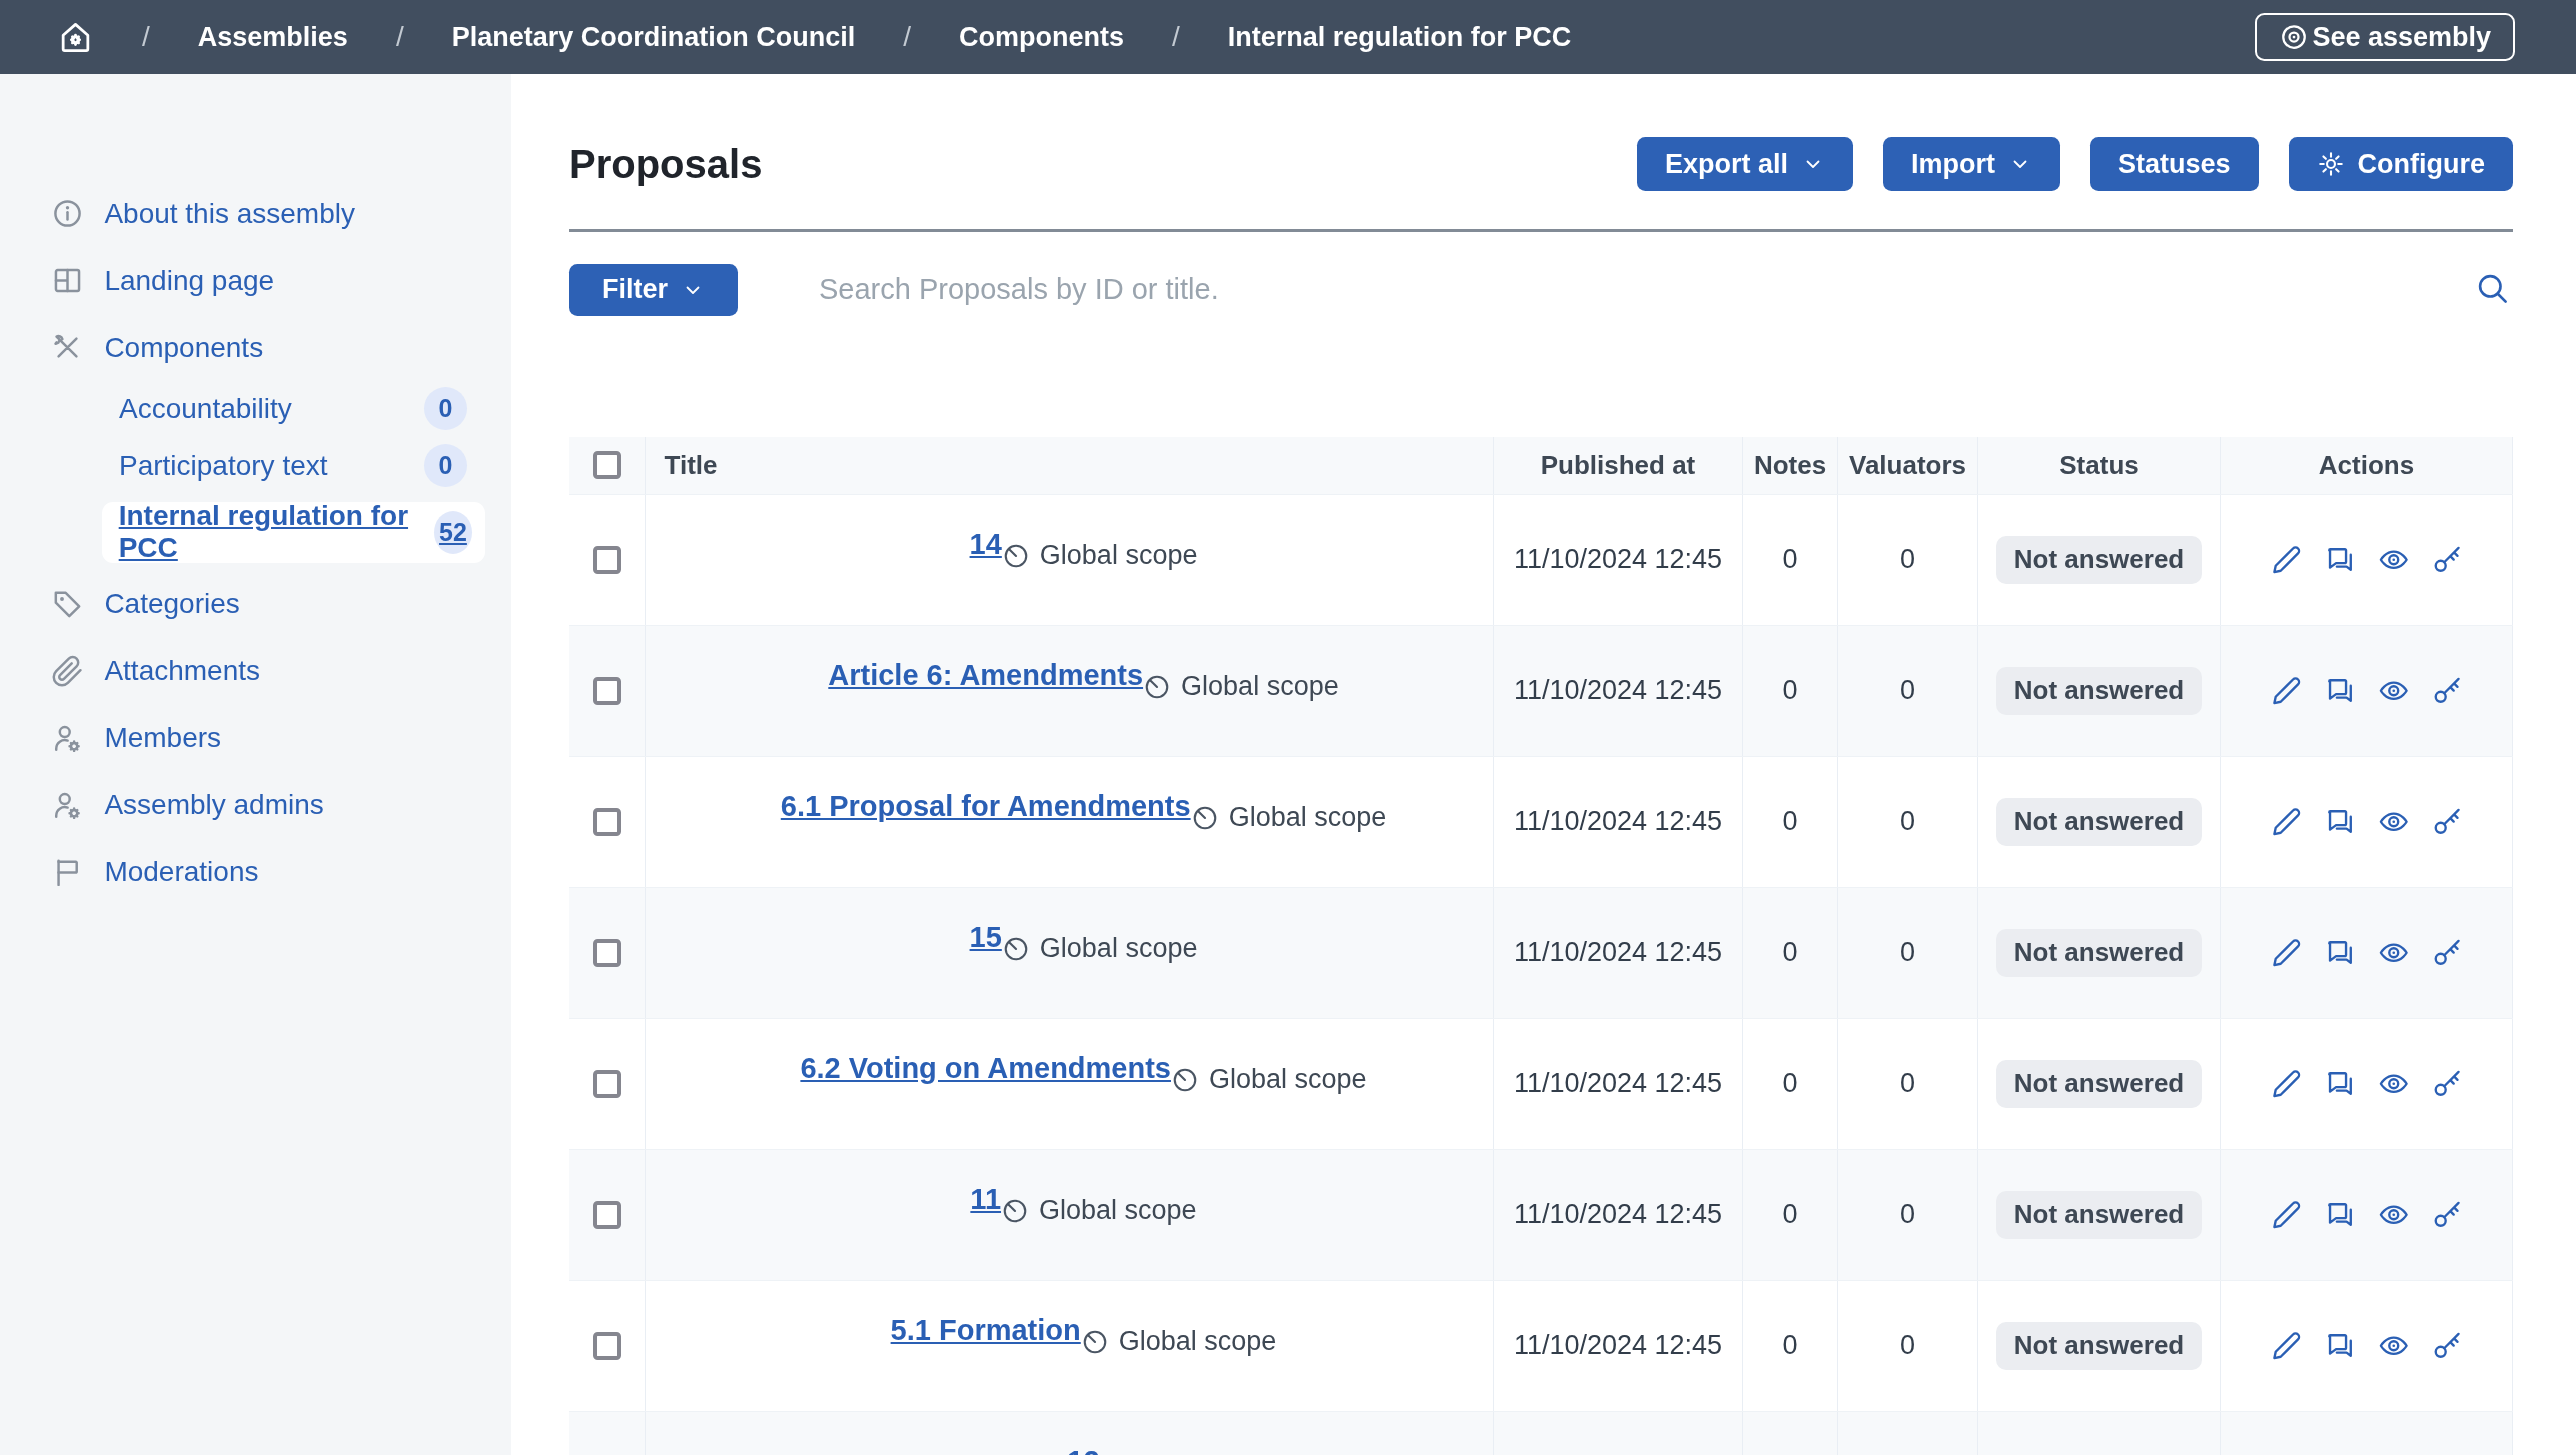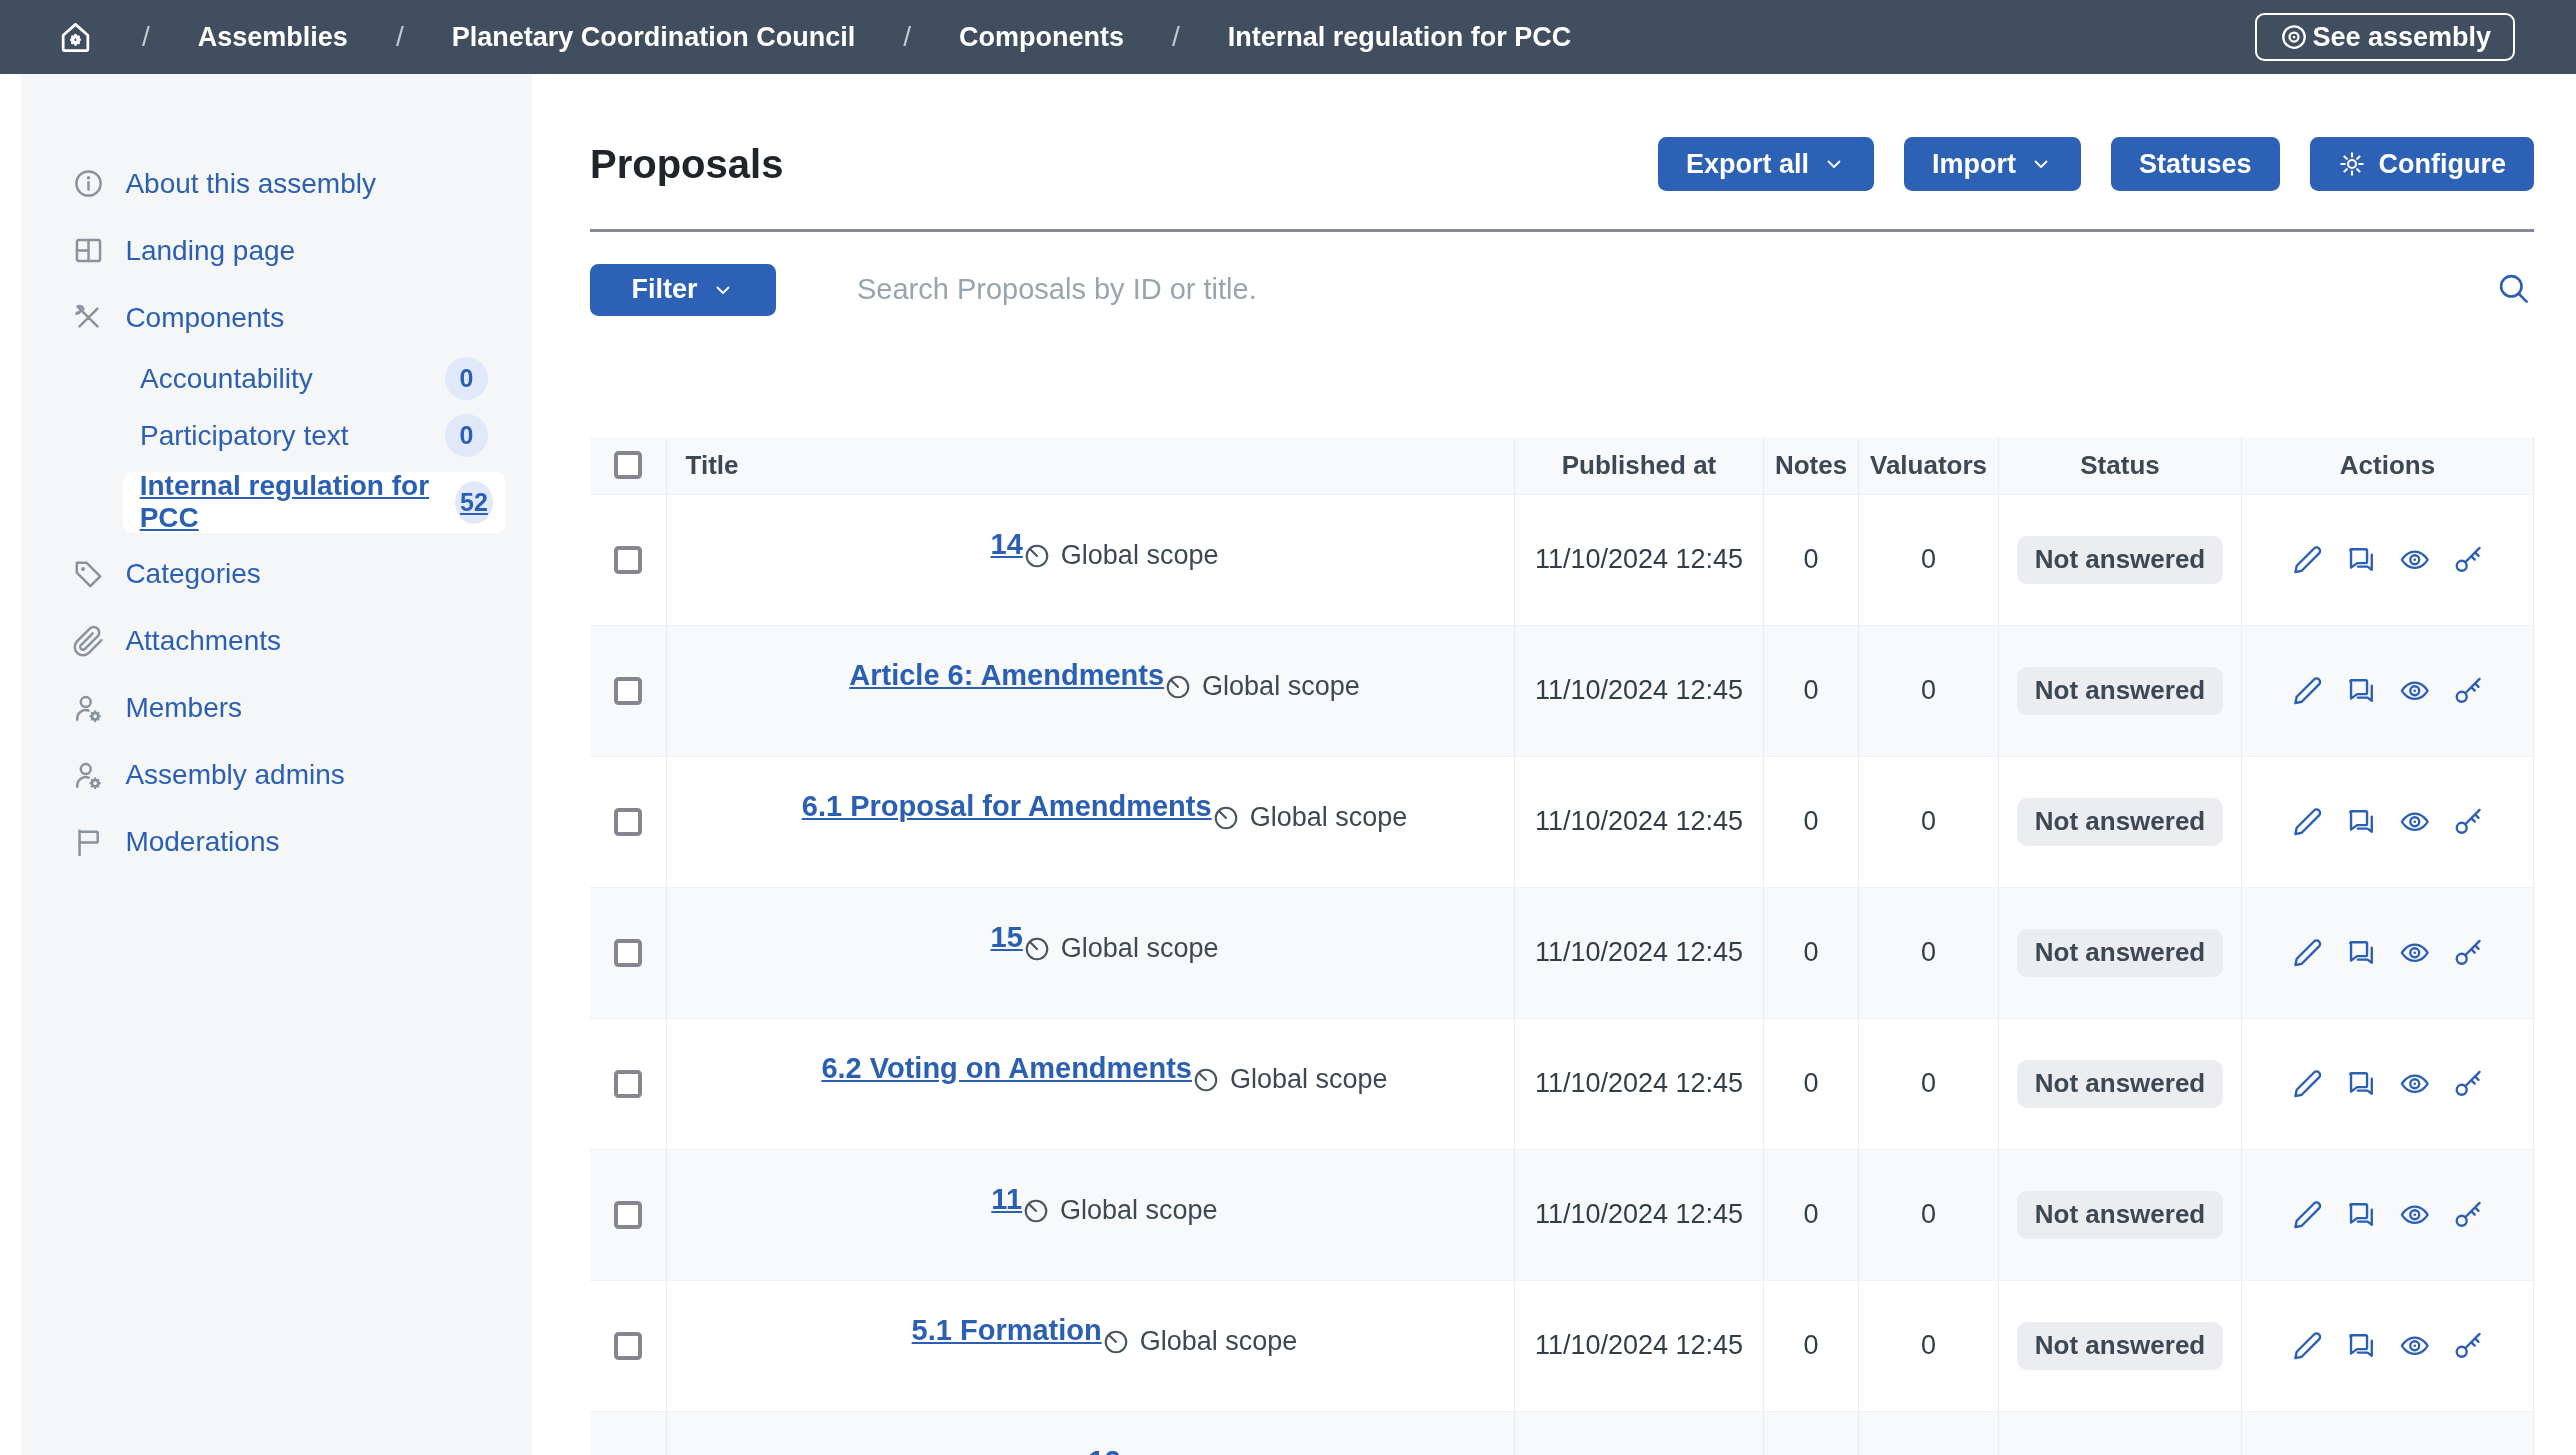--- a/index.html
+++ b/index.html
@@ -12,21 +12,21 @@
   .crumbs { display:flex; align-items:center; gap:48px; color:#fff; font-size:27px; font-weight:600; }
   .crumbs .sep { color:#c3cad2; font-weight:400; font-size:28px; }
   .crumb { color:#fff; text-decoration:none; }
   .home-ic { width:37px; height:37px; display:block; }
   .see-btn { display:flex; align-items:center; gap:3px; color:#fff; font-size:27px; font-weight:700;
     border:2.8px solid #fff; border-radius:9.3px; padding:6.5px 22px; background:transparent; cursor:pointer; }
   .see-btn svg { width:30px; height:30px; }
 
   
   .layout { display:flex; height:1382px; }
-  .sidebar { width:511px; background:var(--sidebar-bg,#f4f6f8); padding-top:89px; flex:none;margin-left:21px; }
+  .sidebar { width:511px; background:var(--sidebar-bg,#f4f6f8); padding-top:119px; flex:none; }
   .main { flex:1; background:#fff; padding:0 63px 0 58px; }
 
   
   .side-item { display:flex; align-items:center; gap:20.4px; height:41px; margin:0 0 26px 51px;
     color:var(--link,#2a5fb4); font-size:28px; cursor:pointer; }
   .side-item .s-icon { width:33px; height:33px; color:var(--icon-gray,#8a929d); flex:none; }
   .side-item .s-icon svg { width:33px; height:33px; display:block; }
   .side-sub { display:flex; align-items:center; height:41px; margin:0 44px 15.7px 119px;
     color:var(--link,#2a5fb4); font-size:28px; cursor:pointer; }
   .side-sub .badge { margin-left:auto; width:43px; height:43px; border-radius:50%;
@@ -46,21 +46,21 @@
   .btn { background:var(--primary,#2d61b5); color:#fff; border:none; border-radius:8.3px;
     height:54px; padding:0 28px; font-size:27px; font-weight:600; font-family:inherit;
     display:flex; align-items:center; gap:13px; cursor:pointer; }
   .btn svg { width:24px; height:24px; }
   .btn .gear { width:28px; height:28px; }
 
   .divider { height:2.8px; background:var(--divider,#828b96); margin-top:38px; }
 
   
   .filter-row { margin-top:32px; display:flex; align-items:center; }
-  .filter-btn { width:186px; justify-content:center; height:52px; flex:none; }
+  .filter-btn { width:169px; justify-content:center; height:52px; flex:none; }
   .search-input { flex:1; border:none; outline:none; background:transparent; margin-left:81px;
     font-size:29px; font-family:inherit; color:#333; }
   .search-input::placeholder { color:var(--placeholder,#9aa4ae); opacity:1; }
   .search-btn { width:41px; height:41px; background:none; border:none; cursor:pointer;
     color:var(--link,#2a5fb4); flex:none; }
   .search-btn svg { width:35px; height:35px; }
 
   
   .table { margin-top:121px; }
   .thead, .trow { display:grid; grid-template-columns:77px 848px 249px 95px 140px 243px 292px; }

